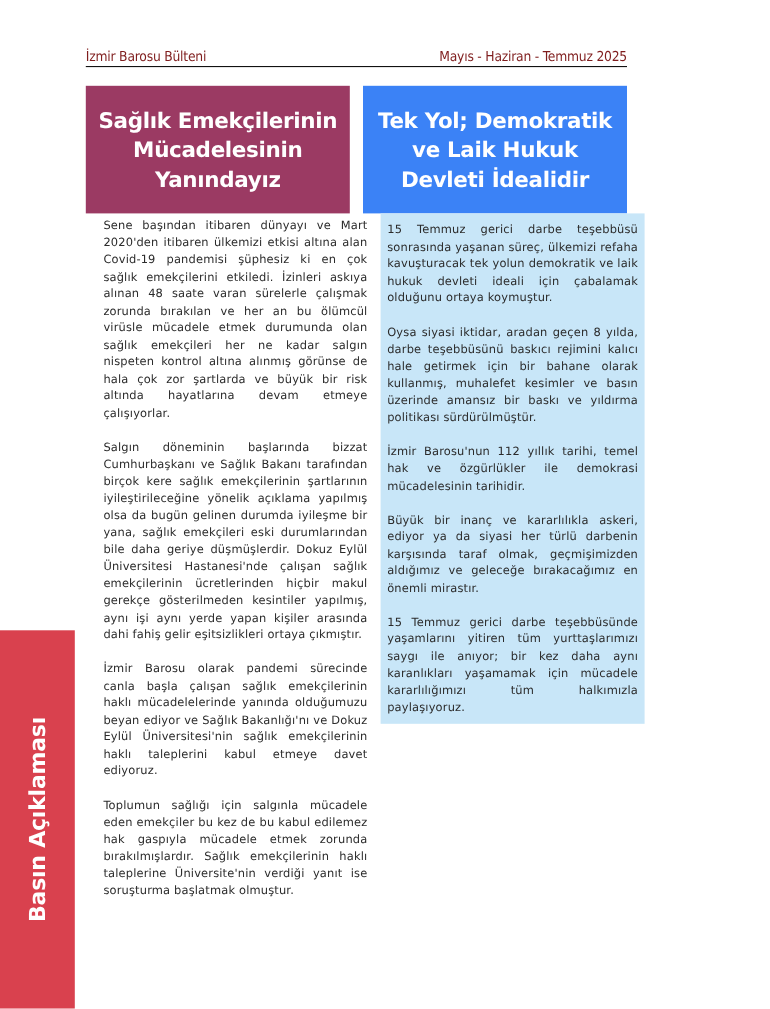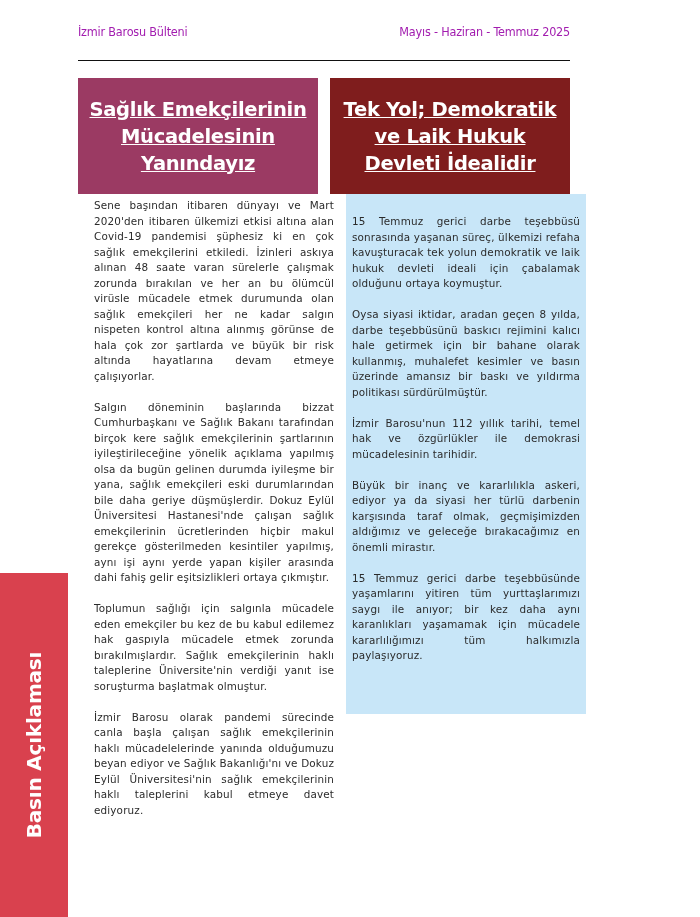--- a/index.html
+++ b/index.html
@@ -3,49 +3,49 @@
 <meta charset="utf-8">
 <style>
   html, body { margin:0; padding:0; }
   body {
     width:700px; height:917px; position:relative; overflow:hidden;
     background:#ffffff;
     font-family:"DejaVu Sans", sans-serif;
     color:#222;
   }
   .hdr-left, .hdr-right {
-    position:absolute; top:24px; font-size:12.5px; color:#a21caf;
+    position:absolute; top:43px; font-size:12.5px; color:#7f1d1d;
     font-family:"DejaVu Sans Condensed","DejaVu Sans", sans-serif;
     letter-spacing:-0.2px;
   }
   .hdr-left { left:78px; }
   .hdr-right { right:130px; }
   .hdr-rule {
     position:absolute; left:78px; top:60px; width:492px; height:1px; background:#111;
   }
   .title-box {
     position:absolute; top:78px; width:240px; height:116px;
     display:flex; align-items:center; justify-content:center; text-align:center;
     color:#fff; font-weight:bold; font-size:19.5px; line-height:27px;
     font-family:"DejaVu Sans", sans-serif; letter-spacing:-0.3px;
-    box-sizing:border-box; padding:0 8px;text-decoration:underline;
+    box-sizing:border-box; padding:0 8px;
   }
   .title-left { left:78px; background:#9b3a63; }
-  .title-right { left:330px; background:#7f1d1d; }
+  .title-right { left:330px; background:#3b82f6; }
   .title-box span { display:block; white-space:pre-line; }
 
   .col {
     position:absolute; top:194px; width:240px; box-sizing:border-box;
     font-size:10.4px; line-height:15.5px; text-align:justify;
     color:#2b2b2b; letter-spacing:0.15px;
     font-family:"DejaVu Sans", sans-serif;
     margin-left:16px;
   }
   .col-left { left:78px; padding:4px 0 0 0; }
-  .col-right { left:330px; background:#c8e6f8; padding:20px 6px 6px 6px; height:520px; }
+  .col-right { left:330px; background:#c8e6f8; padding:8px 6px 6px 6px; height:464px; }
   .col p { margin:0 0 15.5px 0; hyphens:auto; }
   .col p:last-child { margin-bottom:0; }
 
   .side-tab {
     position:absolute; left:0; top:573px; width:68px; height:344px;
     background:#d9414e;
   }
   .side-label {
     position:absolute; left:34px; top:745px;
     transform:translate(-50%,-50%) rotate(-90deg);
@@ -69,22 +69,22 @@
 </div>
 <div class="title-box title-right">
   <span>Tek Yol; Demokratik
 ve Laik Hukuk
 Devleti İdealidir</span>
 </div>
 
 <div class="col col-left" lang="tr">
   <p>Sene başından itibaren dünyayı ve Mart 2020'den itibaren ülkemizi etkisi altına alan Covid-19 pandemisi şüphesiz ki en çok sağlık emekçilerini etkiledi. İzinleri askıya alınan 48 saate varan sürelerle çalışmak zorunda bırakılan ve her an bu ölümcül virüsle mücadele etmek durumunda olan sağlık emekçileri her ne kadar salgın nispeten kontrol altına alınmış görünse de hala çok zor şartlarda ve büyük bir risk altında hayatlarına devam etmeye çalışıyorlar.</p>
   <p>Salgın döneminin başlarında bizzat Cumhurbaşkanı ve Sağlık Bakanı tarafından birçok kere sağlık emekçilerinin şartlarının iyileştirileceğine yönelik açıklama yapılmış olsa da bugün gelinen durumda iyileşme bir yana, sağlık emekçileri eski durumlarından bile daha geriye düşmüşlerdir. Dokuz Eylül Üniversitesi Hastanesi'nde çalışan sağlık emekçilerinin ücretlerinden hiçbir makul gerekçe gösterilmeden kesintiler yapılmış, aynı işi aynı yerde yapan kişiler arasında dahi fahiş gelir eşitsizlikleri ortaya çıkmıştır.</p>
+  <p>İzmir Barosu olarak pandemi sürecinde canla başla çalışan sağlık emekçilerinin haklı mücadelelerinde yanında olduğumuzu beyan ediyor ve Sağlık Bakanlığı'nı ve Dokuz Eylül Üniversitesi'nin sağlık emekçilerinin haklı taleplerini kabul etmeye davet ediyoruz.</p>
   <p>Toplumun sağlığı için salgınla mücadele eden emekçiler bu kez de bu kabul edilemez hak gaspıyla mücadele etmek zorunda bırakılmışlardır. Sağlık emekçilerinin haklı taleplerine Üniversite'nin verdiği yanıt ise soruşturma başlatmak olmuştur.</p>
-  <p>İzmir Barosu olarak pandemi sürecinde canla başla çalışan sağlık emekçilerinin haklı mücadelelerinde yanında olduğumuzu beyan ediyor ve Sağlık Bakanlığı'nı ve Dokuz Eylül Üniversitesi'nin sağlık emekçilerinin haklı taleplerini kabul etmeye davet ediyoruz.</p>
 </div>
 
 <div class="col col-right" lang="tr">
   <p>15 Temmuz gerici darbe teşebbüsü sonrasında yaşanan süreç, ülkemizi refaha kavuşturacak tek yolun demokratik ve laik hukuk devleti ideali için çabalamak olduğunu ortaya koymuştur.</p>
   <p>Oysa siyasi iktidar, aradan geçen 8 yılda, darbe teşebbüsünü baskıcı rejimini kalıcı hale getirmek için bir bahane olarak kullanmış, muhalefet kesimler ve basın üzerinde amansız bir baskı ve yıldırma politikası sürdürülmüştür.</p>
   <p>İzmir Barosu'nun 112 yıllık tarihi, temel hak ve özgürlükler ile demokrasi mücadelesinin tarihidir.</p>
   <p>Büyük bir inanç ve kararlılıkla askeri, ediyor ya da siyasi her türlü darbenin karşısında taraf olmak, geçmişimizden aldığımız ve geleceğe bırakacağımız en önemli mirastır.</p>
   <p>15 Temmuz gerici darbe teşebbüsünde yaşamlarını yitiren tüm yurttaşlarımızı saygı ile anıyor; bir kez daha aynı karanlıkları yaşamamak için mücadele kararlılığımızı tüm halkımızla paylaşıyoruz.</p>
 </div>
 

